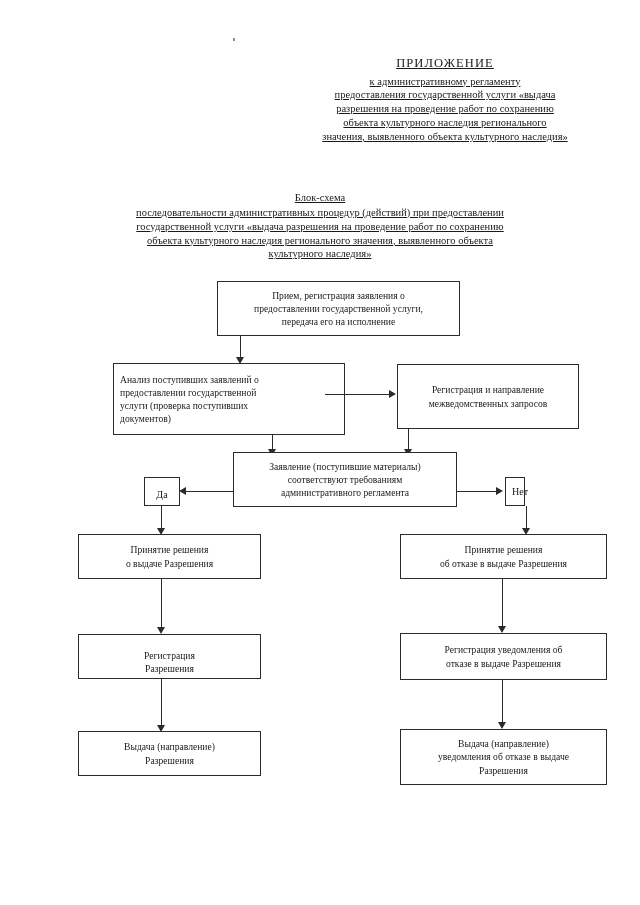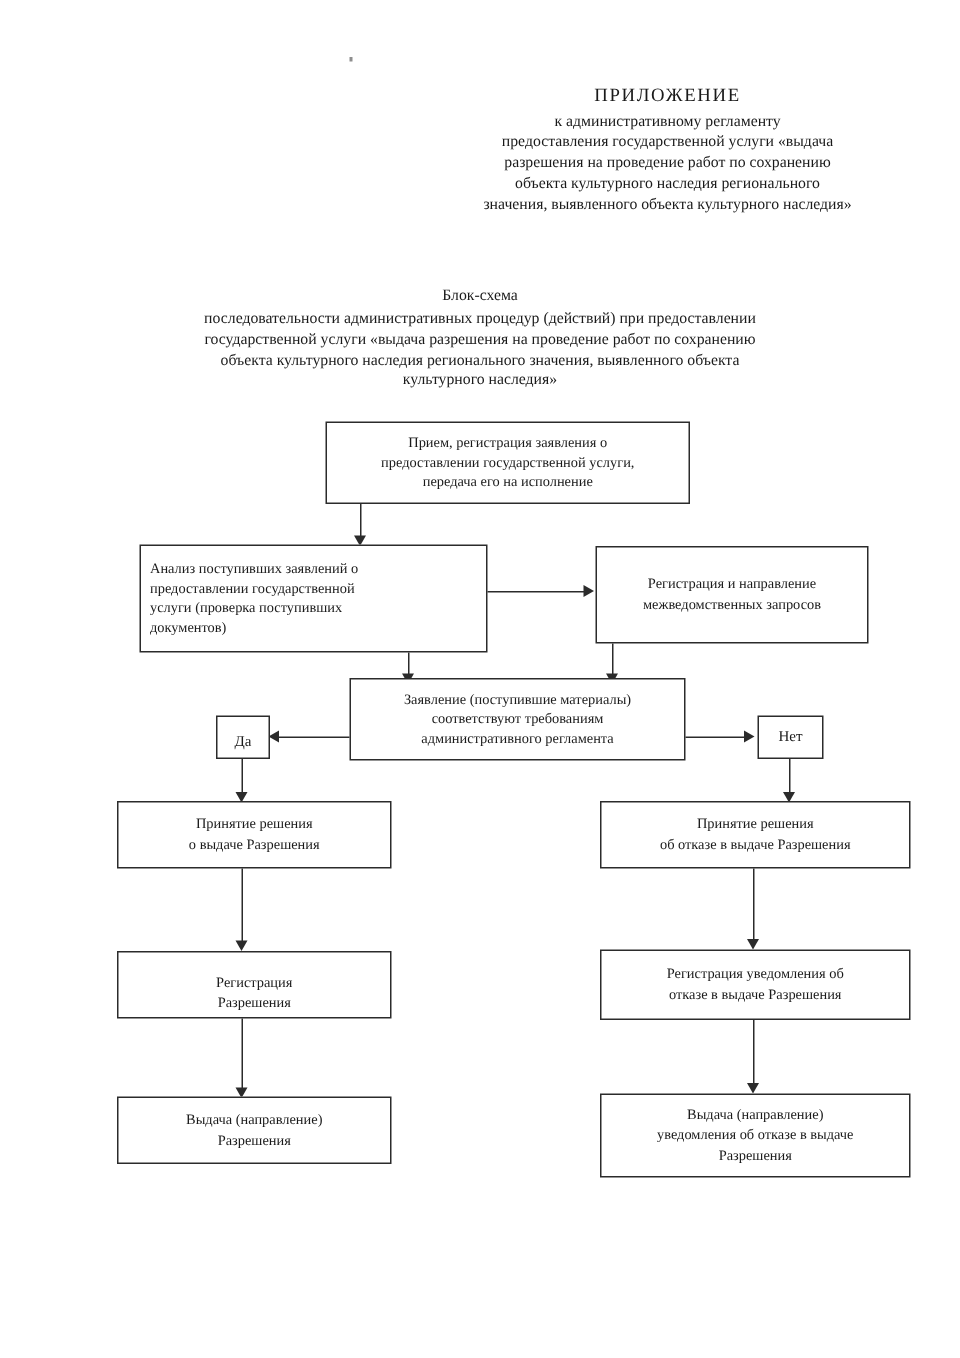--- a/index.html
+++ b/index.html
@@ -25,20 +25,21 @@
     width: 2px;
     height: 3px;
     background: #8e8e8e;
   }
 
   
   .heading-block {
     position: absolute;
     text-align: center;
     line-height: 1.32;
+    text-decoration: underline;
   }
   #title-block {
     left: 270px;
     top: 55px;
     width: 350px;
     font-size: 10.5px;
   }
   #title-main {
     font-size: 12.5px;
     letter-spacing: 1.1px;
@@ -63,21 +64,21 @@
     background: #ffffff;
     font-size: 9.6px;
     line-height: 1.38;
     display: flex;
     align-items: center;
     justify-content: center;
     padding: 3px 6px;
   }
   .node .txt { display: block; width: 100%; }
   .node.center .txt { text-align: center; }
-  .node.left  { justify-content: flex-start; }
+  .node.left  { justify-content: flex-start; margin-left: 20px; }
   .node.left .txt { text-align: left; }
   .node.tiny { font-size: 10px; }
 
   
   .vline, .hline {
     position: absolute;
     background: #2b2b2b;
   }
   .vline { width: 1px; }
   .hline { height: 1px; }
@@ -172,21 +173,21 @@
   <div class="hline" style="left:185px; top:491px; width:48px;"></div>
   <div class="arrow-left" style="left:179px; top:487px;"></div>
 
   <div class="hline" style="left:457px; top:491px; width:40px;"></div>
   <div class="arrow-right" style="left:496px; top:487px;"></div>
 
   <div class="node center tiny" style="left:144px; top:477px; width:36px; height:29px;align-items:flex-end;">
     <span class="txt">Да</span>
   </div>
 
-  <div class="node center tiny" style="left:505px; top:477px; width:44px; height:29px;">
+  <div class="node center tiny" style="left:505px; top:477px; width:20px; height:29px;">
     <span class="txt">Нет</span>
   </div>
 
   <div class="vline" style="left:161px; top:506px; height:24px;"></div>
   <div class="arrow-down" style="left:157px; top:528px;"></div>
 
   <div class="vline" style="left:526px; top:506px; height:24px;"></div>
   <div class="arrow-down" style="left:522px; top:528px;"></div>
 
   <div class="node center" style="left:78px; top:534px; width:183px; height:45px;">

